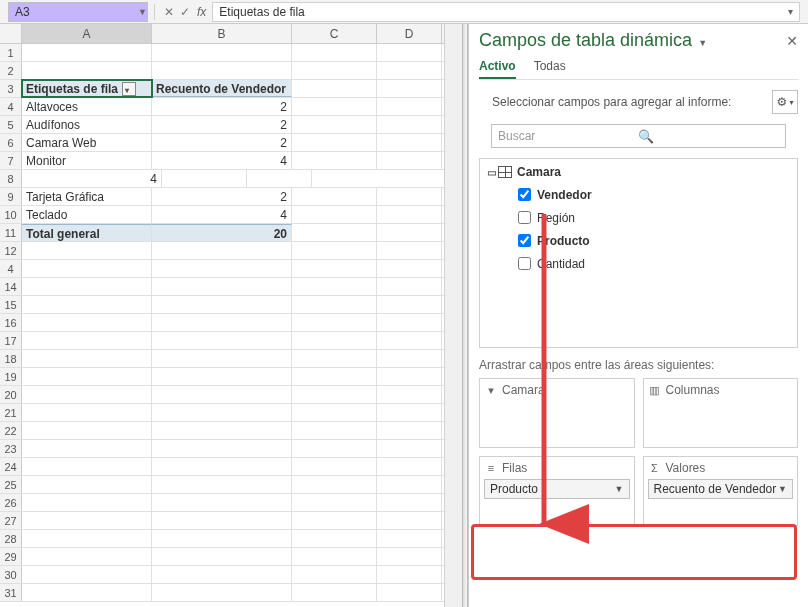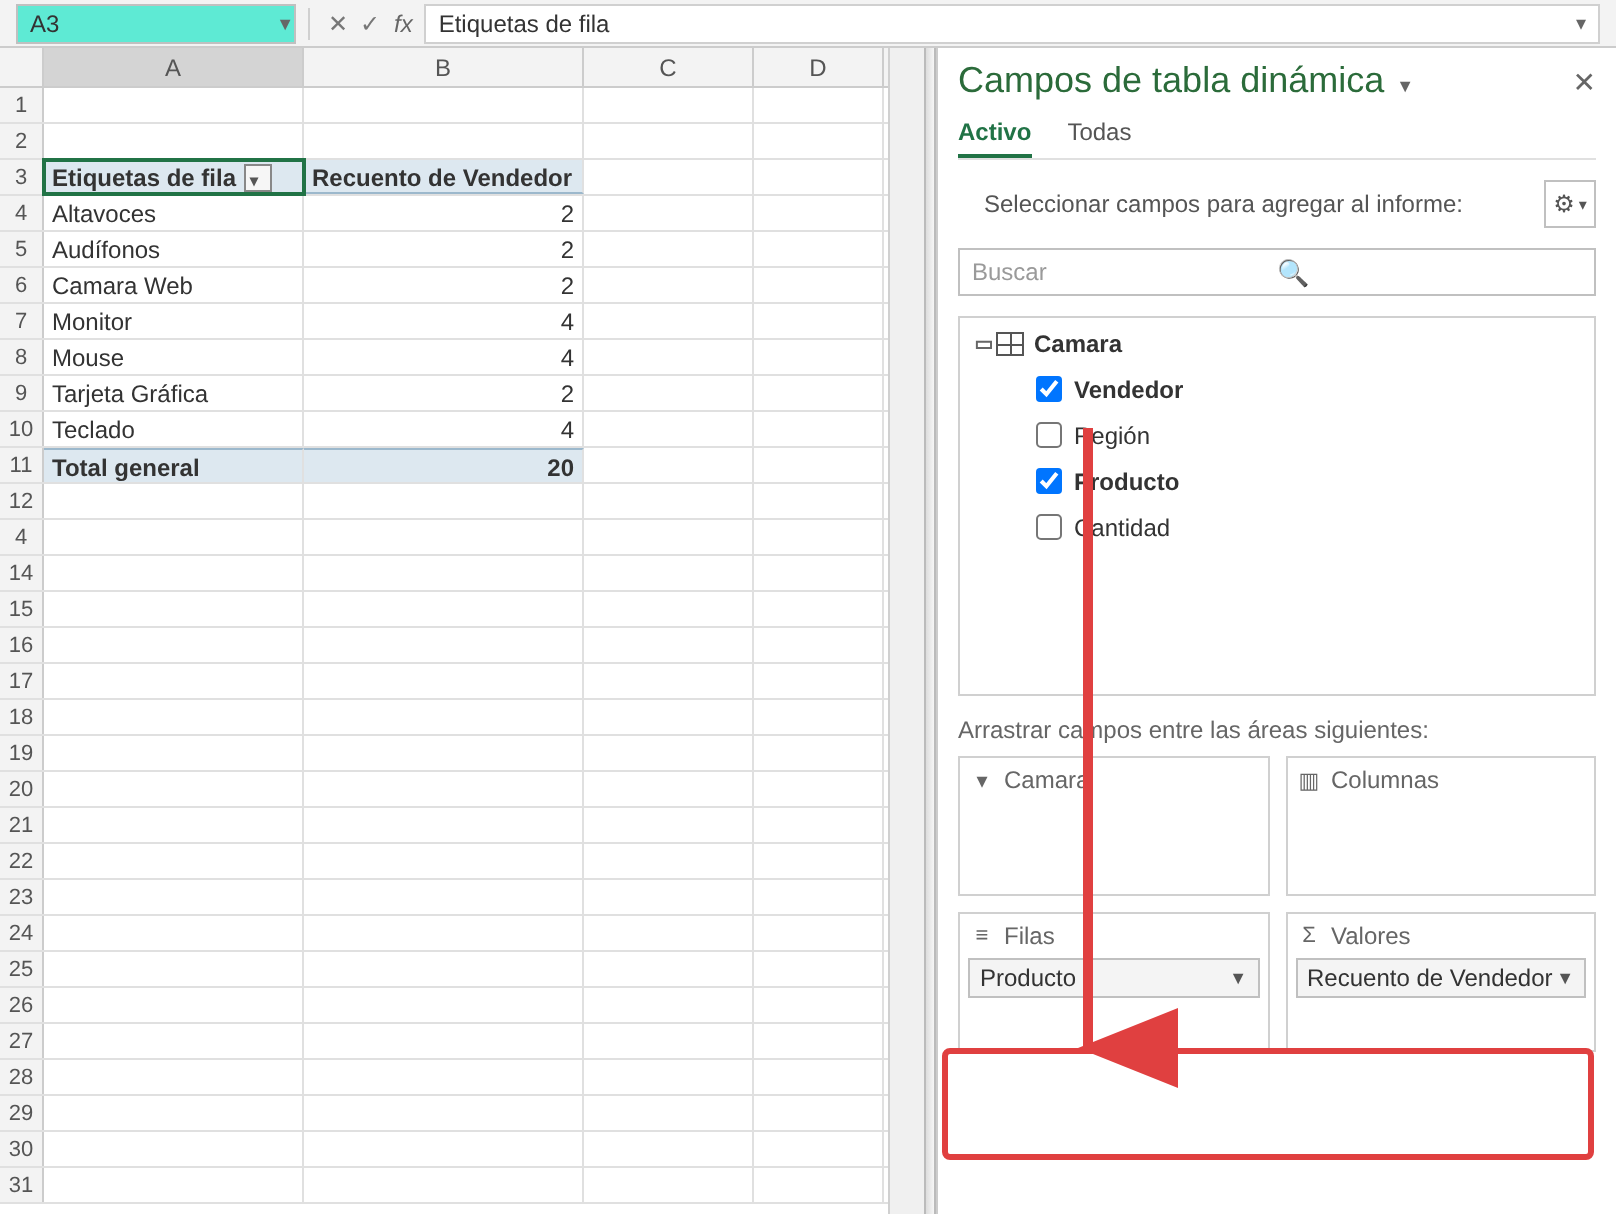--- a/index.html
+++ b/index.html
@@ -18,21 +18,21 @@
     align-items: center;
     height: 24px;
     border-bottom: 1px solid #ccc;
     background: #f3f3f3;
   }
   .cell-ref {
     width: 140px;
     height: 20px;
     margin: 0 0 0 8px;
     border: 1px solid #c0c0c0;
-    background: #5eead4;
+    background: #c4b5fd;
     display: flex;
     align-items: center;
     justify-content: space-between;
     padding: 0 0 0 6px;
     font-size: 12px;
   }
   .cell-ref .dd { color: #666; font-size: 9px; }
   .vbar { width:1px; height:16px; background:#d0d0d0; margin:0 6px; }
   .fx-zone { display:flex; align-items:center; flex:1; padding-right:8px;}
   .fx-zone .ico { width:16px; text-align:center; color:#777; font-size:12px;}
@@ -67,21 +67,21 @@
   .panel { width:340px; border-left:1px solid #ccc; display:flex; flex-direction:column; padding:6px 10px 6px 10px;}
   .panel-header { display:flex; align-items:center;gap:20px; }
   .panel-title { font-size:18px; color:#2b6b3a; flex:1; }
   .panel-title-dd { color:#666; font-size:9px; margin-left:6px;}
   .panel-close { font-size:14px; color:#666; margin-left:10px; cursor:pointer;}
   .tabs { display:flex; gap:18px; margin:8px 0 10px 0; font-size:12px; border-bottom:1px solid #e0e0e0;}
   .tab { padding-bottom:4px; color:#555; cursor:pointer;}
   .tab.active { font-weight:bold; color:#217346; border-bottom:2px solid #217346;}
   .select-row { display:flex; align-items:center; color:#555; font-size:12px;margin-left:13px;}
   .gear-btn { width:26px; height:24px; border:1px solid #c0c0c0; background:#fff; display:flex; align-items:center; justify-content:center; color:#555; font-size:12px; margin-left:6px;}
-  .search-box { display:flex; align-items:center; border:1px solid #c0c0c0; background:#fff; height:24px; padding:0 6px; margin:10px 0;}
+  .search-box { display:flex; align-items:center; border:1px solid #c0c0c0; background:#fff; height:24px; padding:0 6px; margin:10px 12px;}
   .search-box span { color:#9a9a9a; flex:1; }
   .search-box .mag { color:#777; font-size:13px;}
   .field-list { border:1px solid #d0d0d0; padding:6px 6px 6px 6px; height:190px; overflow:auto;}
   .fl-group { display:flex; align-items:center; font-weight:bold; margin-bottom:4px; font-size:12px;}
   .fl-group .tree-exp { width:12px; color:#666; font-size:10px; text-align:center;}
   .fl-group .grid-ico { width:14px; height:12px; border:1px solid #555; margin-right:5px; background-image:linear-gradient(#555,#555),linear-gradient(#555,#555); background-size:100% 1px,1px 100%; background-position:center,center; background-repeat:no-repeat;}
   .fl-item { display:flex; align-items:center; padding:2px 0 2px 28px; font-size:12px;}
   .fl-item input { margin-right:6px; }
   .fl-item.bold { font-weight:bold;}
   .drag-hint { color:#666; font-size:12px; margin:10px 0 6px 0;}
@@ -170,21 +170,20 @@
         </div>
         <div class="row">
           <div class="rnum">7</div>
           <div class="cell A">Monitor</div>
           <div class="cell B num">4</div>
           <div class="cell C"></div>
           <div class="cell D"></div>
         </div>
         <div class="row">
           <div class="rnum">8</div>
-          <div class="cell A">Mouse</div>
           <div class="cell B num">4</div>
           <div class="cell C"></div>
           <div class="cell D"></div>
         </div>
         <div class="row">
           <div class="rnum">9</div>
           <div class="cell A">Tarjeta Gráfica</div>
           <div class="cell B num">2</div>
           <div class="cell C"></div>
           <div class="cell D"></div>

